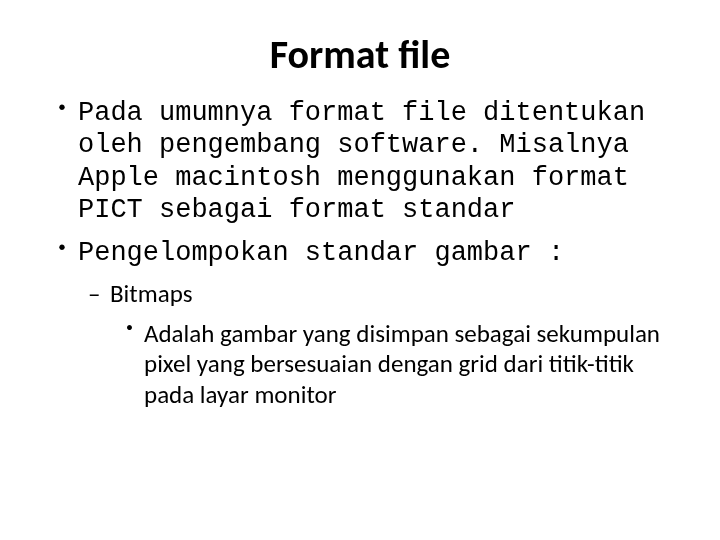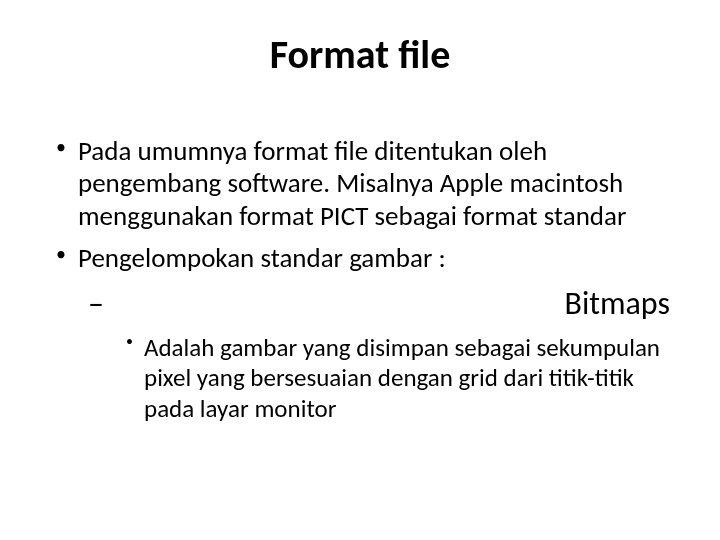--- a/index.html
+++ b/index.html
@@ -9,44 +9,44 @@
       background: #ffffff;
       font-family: Calibri, Arial, sans-serif;
       color: #000000;
       padding: 30px 50px 30px 50px;
       overflow: hidden;
     }
     .title {
       font-size: 40px;
       font-weight: 700;
       text-align: center;
-      margin-bottom: 56px;
+      margin-bottom: 18px;
       letter-spacing: 0px;
     }
     .bullet-level1 {
       font-size: 27px;
       line-height: 1.2;
       margin-bottom: 10px;
       padding-left: 28px;
       position: relative;
+      font-family: Liberation Mono, monospace;
     }
     .bullet-level1::before {
       content: "•";
       position: absolute;
       left: 6px;
       top: 0;
       font-size: 20px;
     }
     .bullet-level2 {
-      font-size: 32px;
+      font-size: 25px;
       line-height: 1.2;
       padding-left: 60px;
       position: relative;
       margin-bottom: 10px;
-      text-align: right;
     }
     .bullet-level2::before {
       content: "–";
       position: absolute;
       left: 38px;
       top: 0;
     }
     .bullet-level3 {
       font-size: 25px;
       line-height: 1.22;

